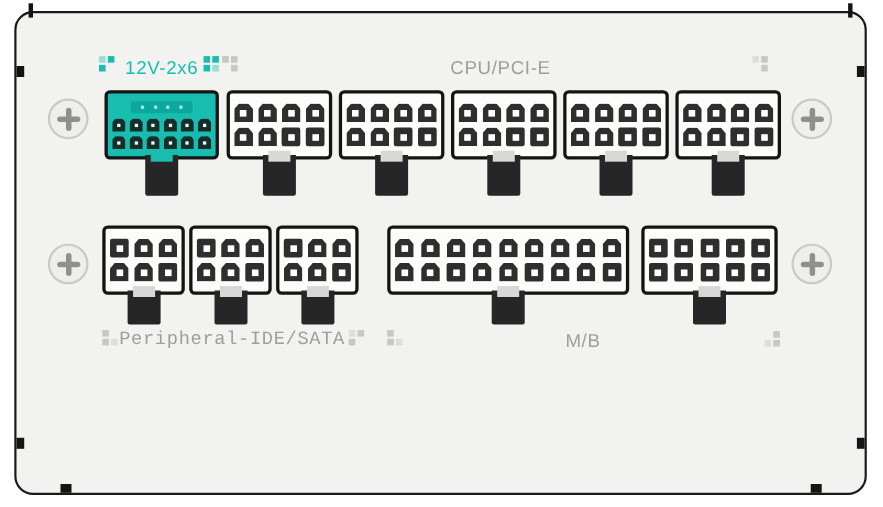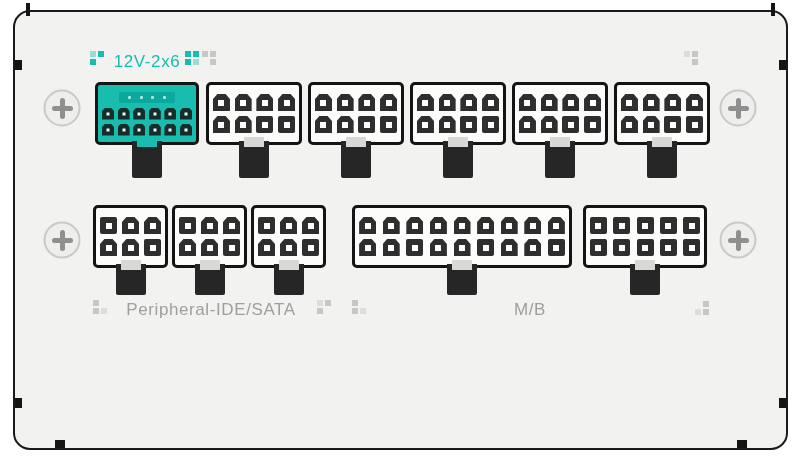--- a/index.html
+++ b/index.html
@@ -48,21 +48,22 @@
   <div class="edge-notch" style="left:26px;top:3px;width:4px;height:13px;"></div>
   <div class="edge-notch" style="left:771px;top:3px;width:4px;height:13px;"></div>
   <div class="edge-notch" style="left:15px;top:60px;width:7px;height:10px;"></div>
   <div class="edge-notch" style="left:779px;top:60px;width:7px;height:10px;"></div>
   <div class="edge-notch" style="left:15px;top:398px;width:7px;height:10px;"></div>
   <div class="edge-notch" style="left:779px;top:398px;width:7px;height:10px;"></div>
   <div class="edge-notch" style="left:55px;top:440px;width:10px;height:8px;"></div>
   <div class="edge-notch" style="left:737px;top:440px;width:10px;height:8px;"></div>
 
   <div class="label teal" style="left:147px;top:52px;">12V-2x6</div>
-  <div class="label" style="left:211px;top:300px;">Peripheral-IDE/SATA</div>
+  <div class="label" style="left:455px;top:52px;">CPU/PCI-E</div>
+  <div class="label" style="left:211px;top:300px;font-family:Liberation Mono, monospace;">Peripheral-IDE/SATA</div>
   <div class="label" style="left:530px;top:300px;">M/B</div>
 <div class="cluster" style="left: 90px; top: 51px;">
       <span style="background: rgb(154, 220, 213);"></span>
       <span style="background: rgb(25, 189, 176);"></span>
       <span style="background: rgb(25, 189, 176);"></span>
       <span style="visibility: hidden;"></span>
     </div>
     <div class="cluster" style="left: 185px; top: 51px;">
       <span style="background: rgb(25, 189, 176);"></span>
       <span style="background: rgb(25, 189, 176);"></span>

